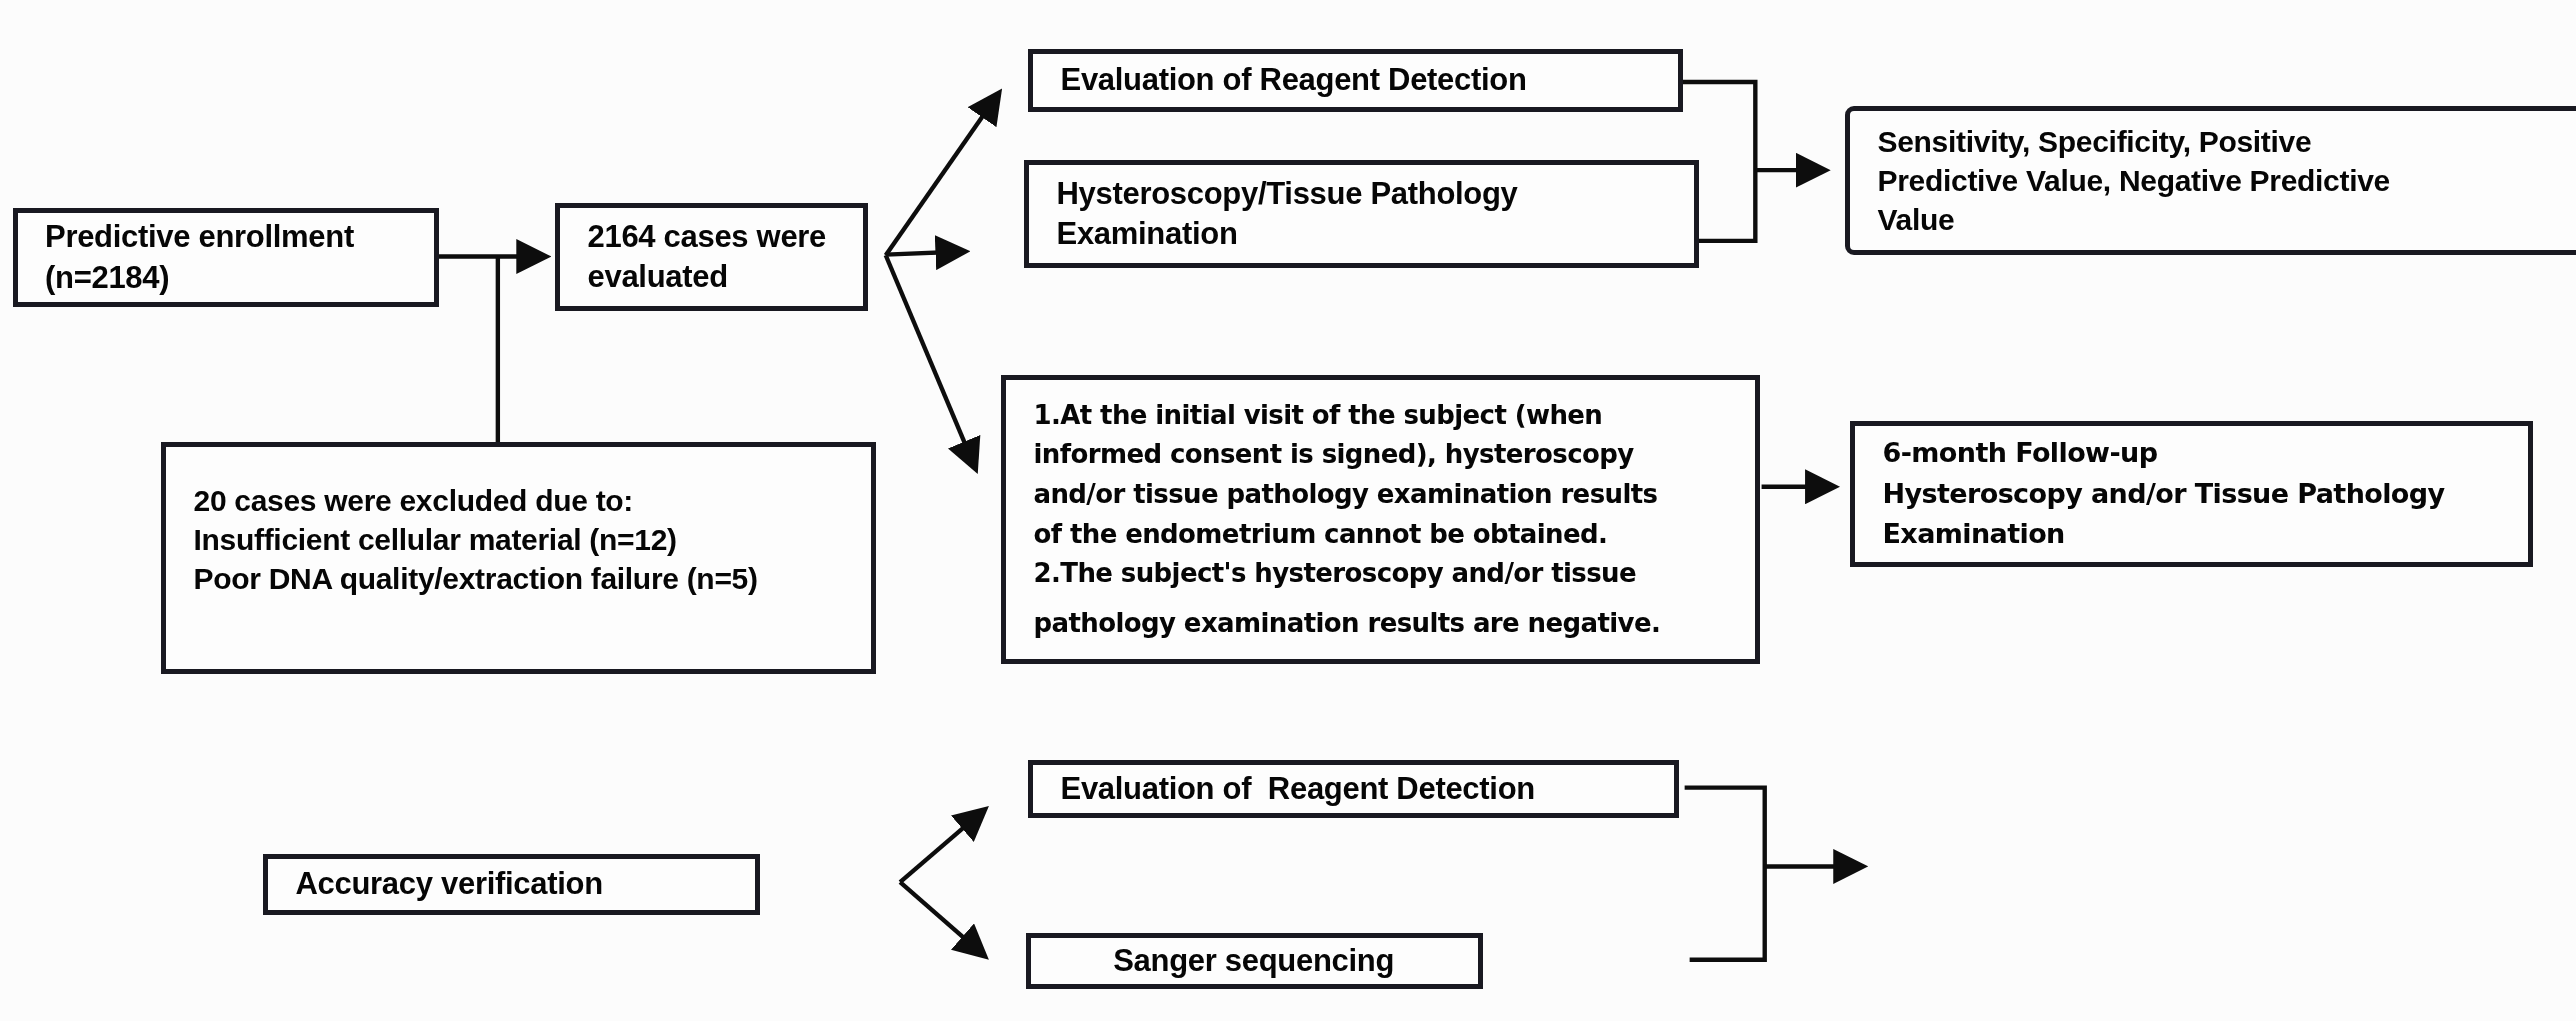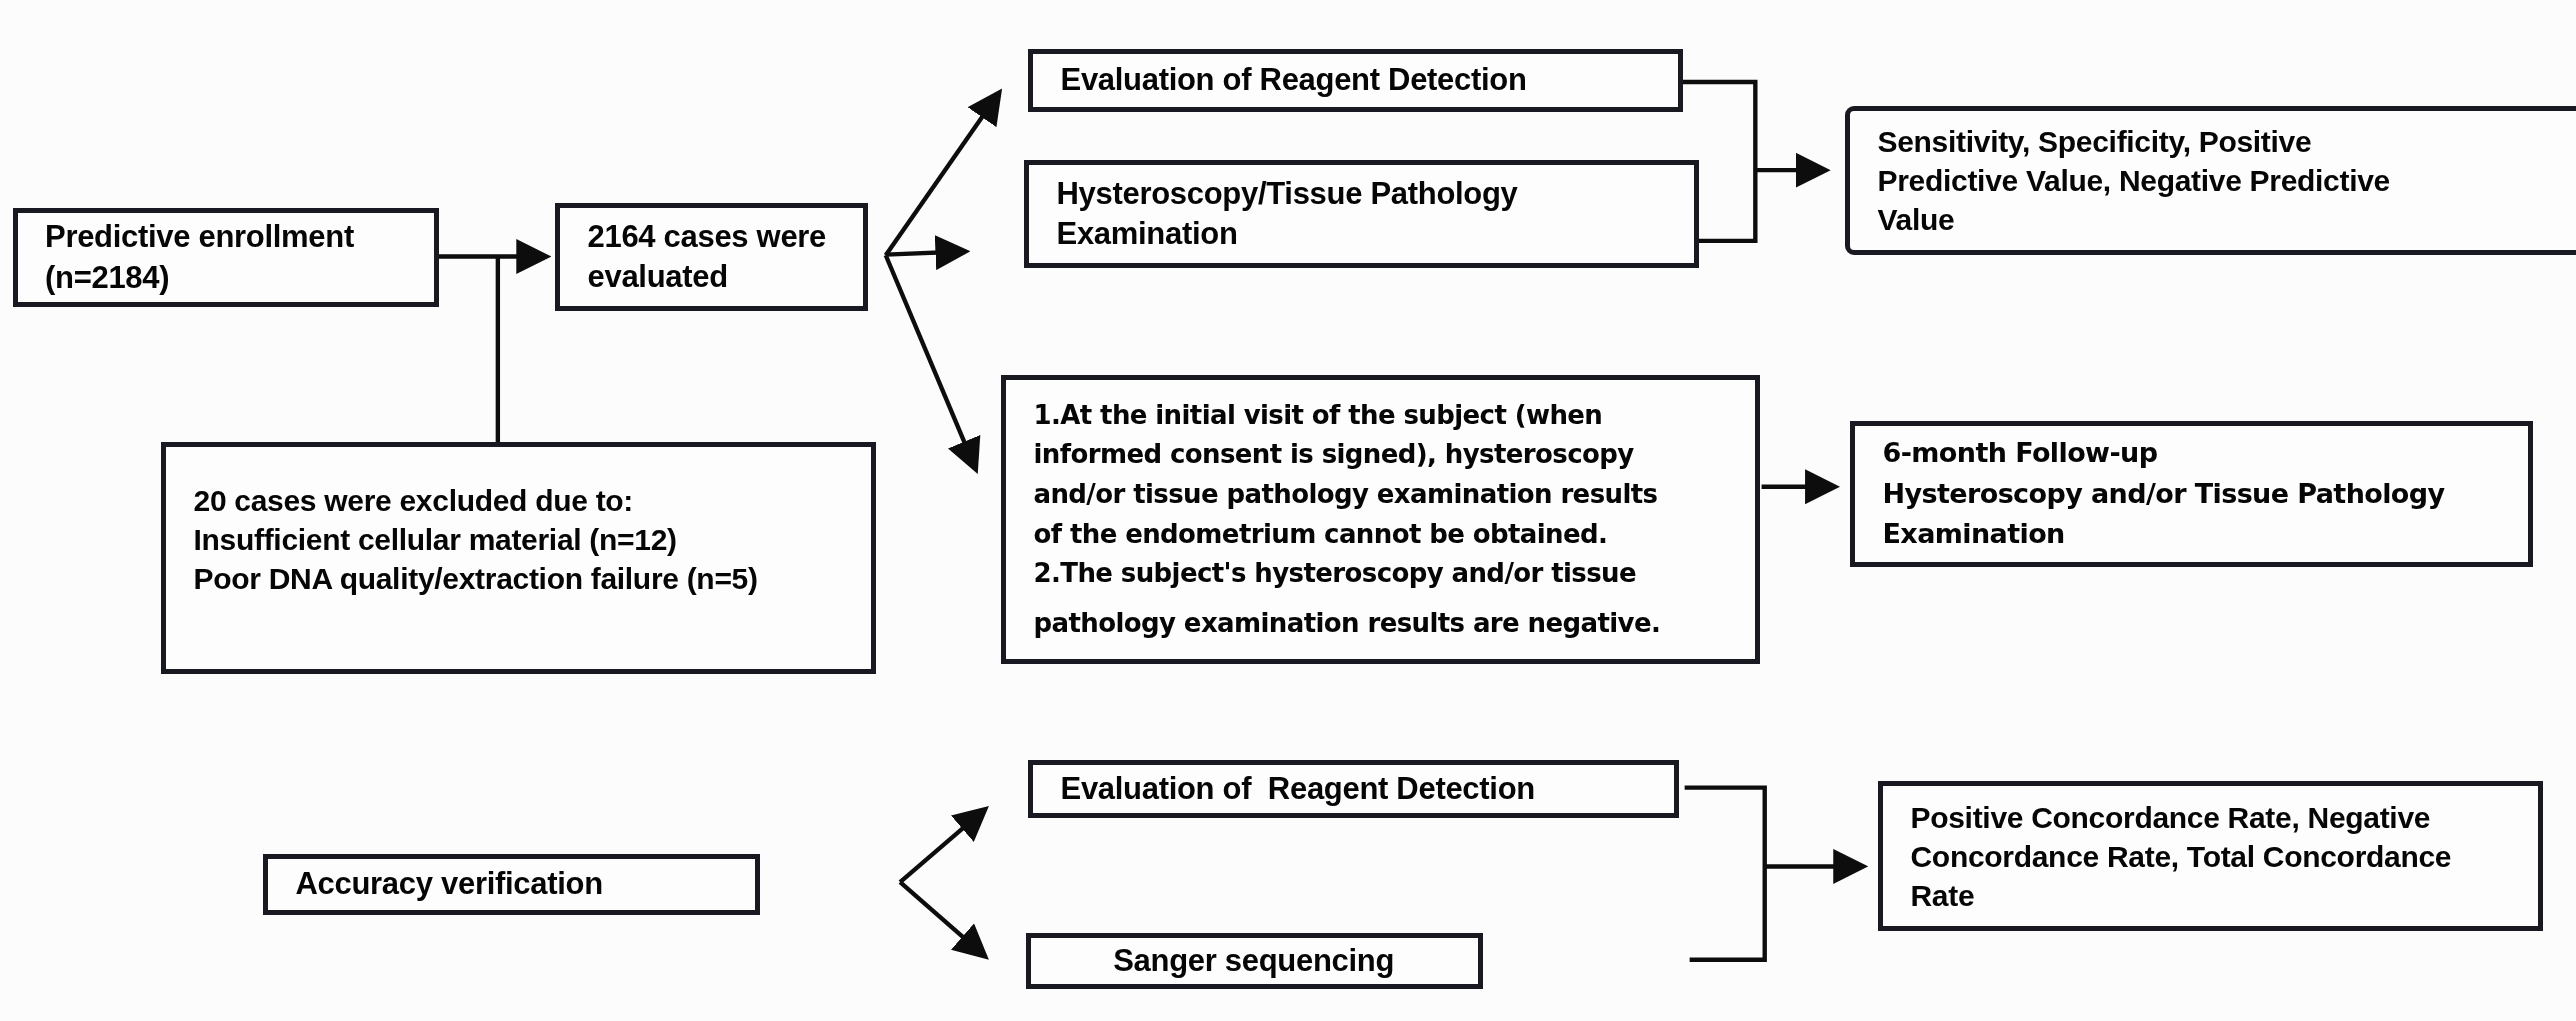--- a/index.html
+++ b/index.html
@@ -122,20 +122,15 @@
   </div>
 
   <div class="box b-reagent-bottom">
     <div class="line">Evaluation of  Reagent Detection</div>
   </div>
 
   <div class="box b-sanger">
     <div class="line">Sanger sequencing</div>
   </div>
 
-  <div class="box b-concordance">
-    <div class="line">Positive Concordance Rate, Negative</div>
-    <div class="line">Concordance Rate, Total Concordance</div>
-    <div class="line">Rate</div>
-  </div>
 
 </div>
 
 
 </body></html>

